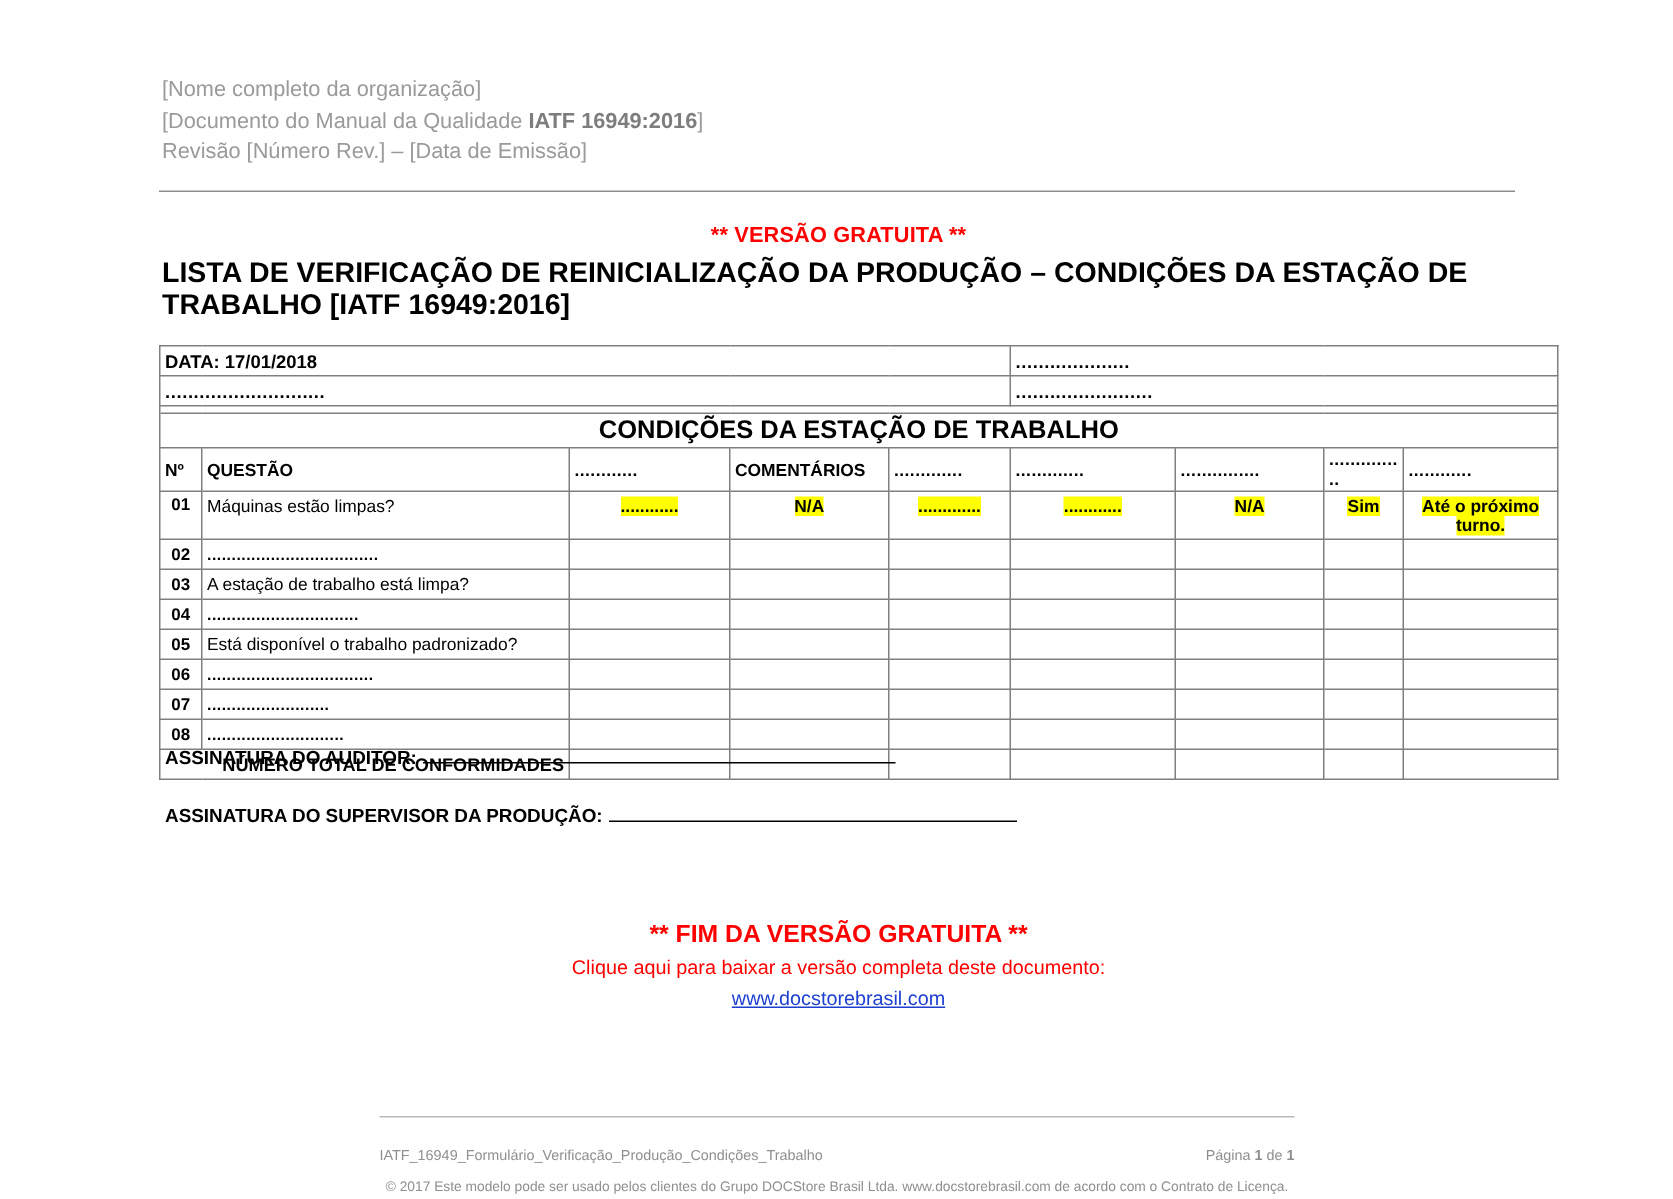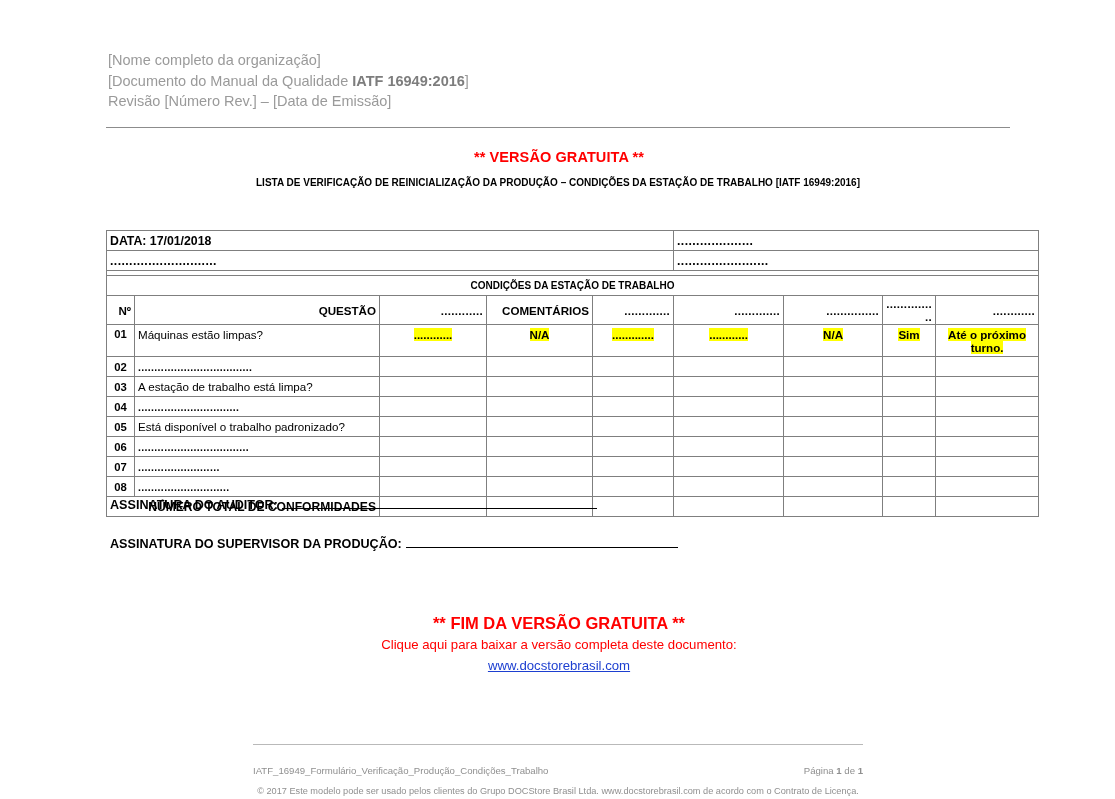--- a/index.html
+++ b/index.html
@@ -56,23 +56,23 @@
     font-weight: bold;
     font-size: 14.5px;
     letter-spacing: .1px;
   }
   .main-title {
     position: absolute;
     left: 108px;
     top: 172px;
     width: 900px;
     font-weight: bold;
-    font-size: 10px;
+    font-size: 19px;
     line-height: 21px;
-    text-align: center;
+    text-align: left;
   }
 
   
   .main-table {
     position: absolute;
     left: 106px;
     top: 230px;
     width: 932px;
     border-collapse: collapse;
     table-layout: fixed;
@@ -96,25 +96,25 @@
     border-left: 1px solid #7f7f7f;
     border-right: 1px solid #7f7f7f;
     border-top: none;
     border-bottom: none;
     height: 4px;
     padding: 0;
   }
   .section-title-cell {
     text-align: center;
     font-weight: bold;
-    font-size: 10px;
+    font-size: 17px;
     height: 19px;
   }
   .col-head {
-    text-align: right;
+    text-align: left;
     font-weight: bold;
     font-size: 11.6px;
     height: 18px;
   }
   .col-head.dots { letter-spacing: .3px; }
   .num-cell {
     text-align: center;
     font-weight: bold;
     font-size: 11.3px;
   }

